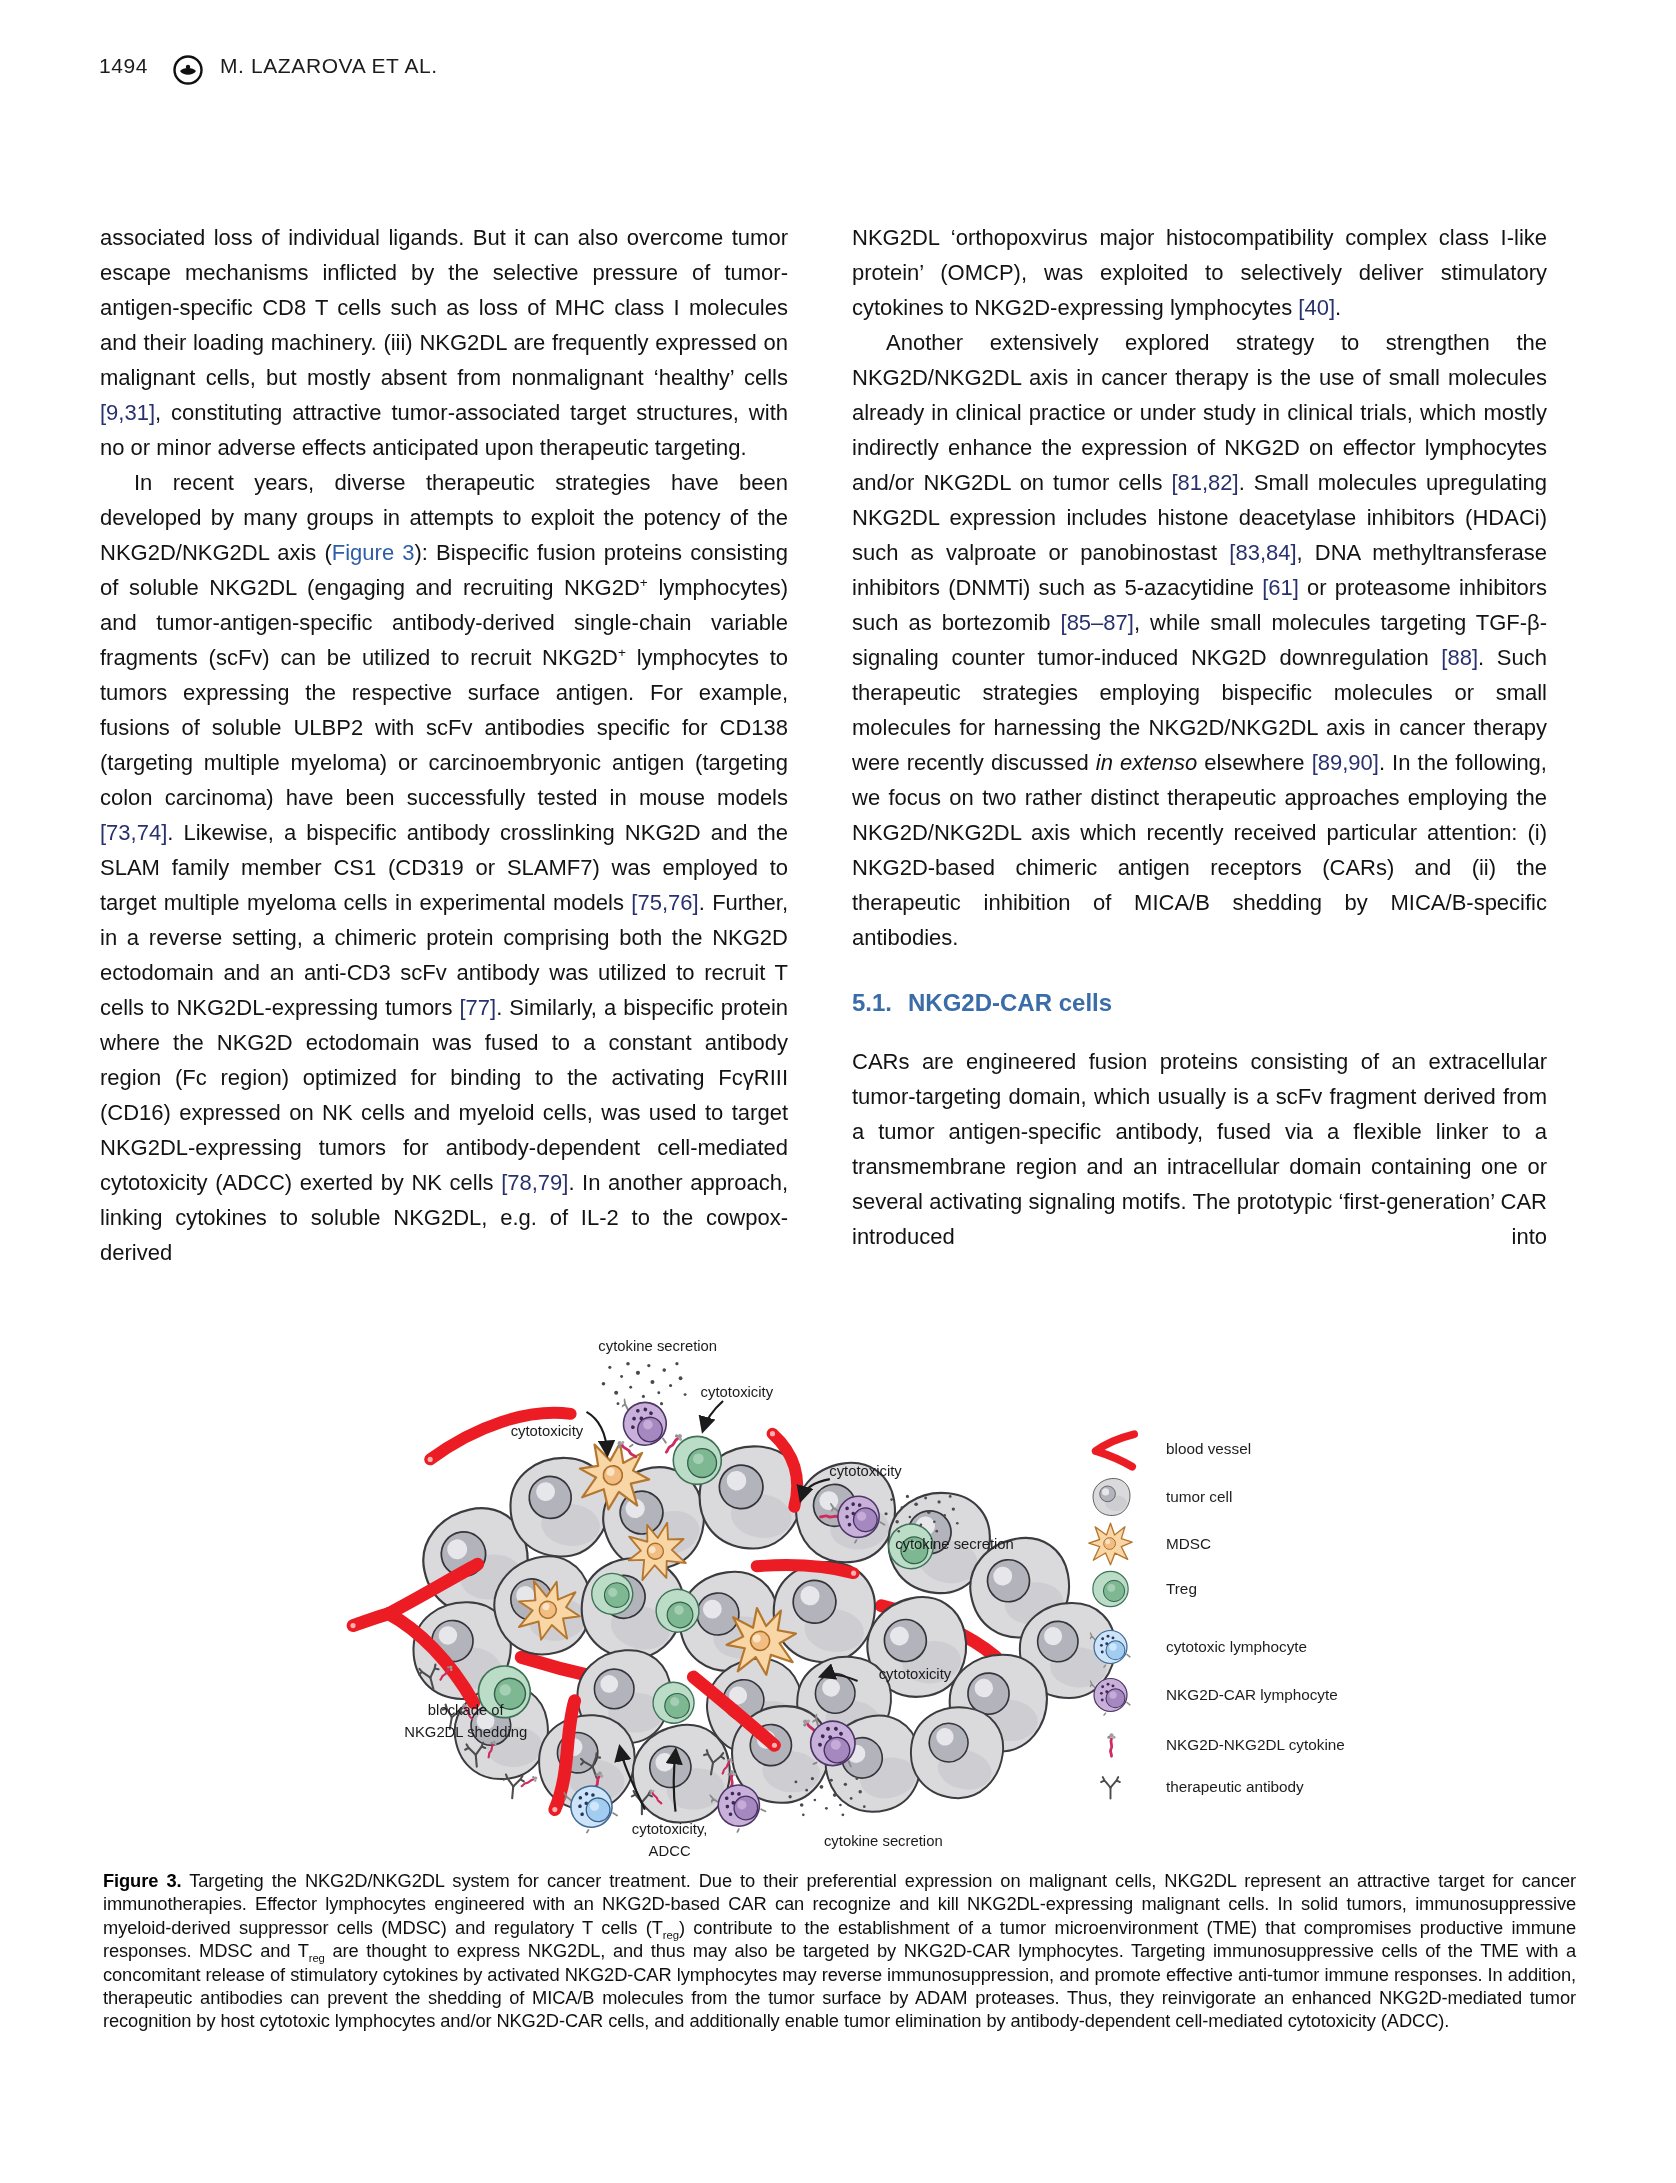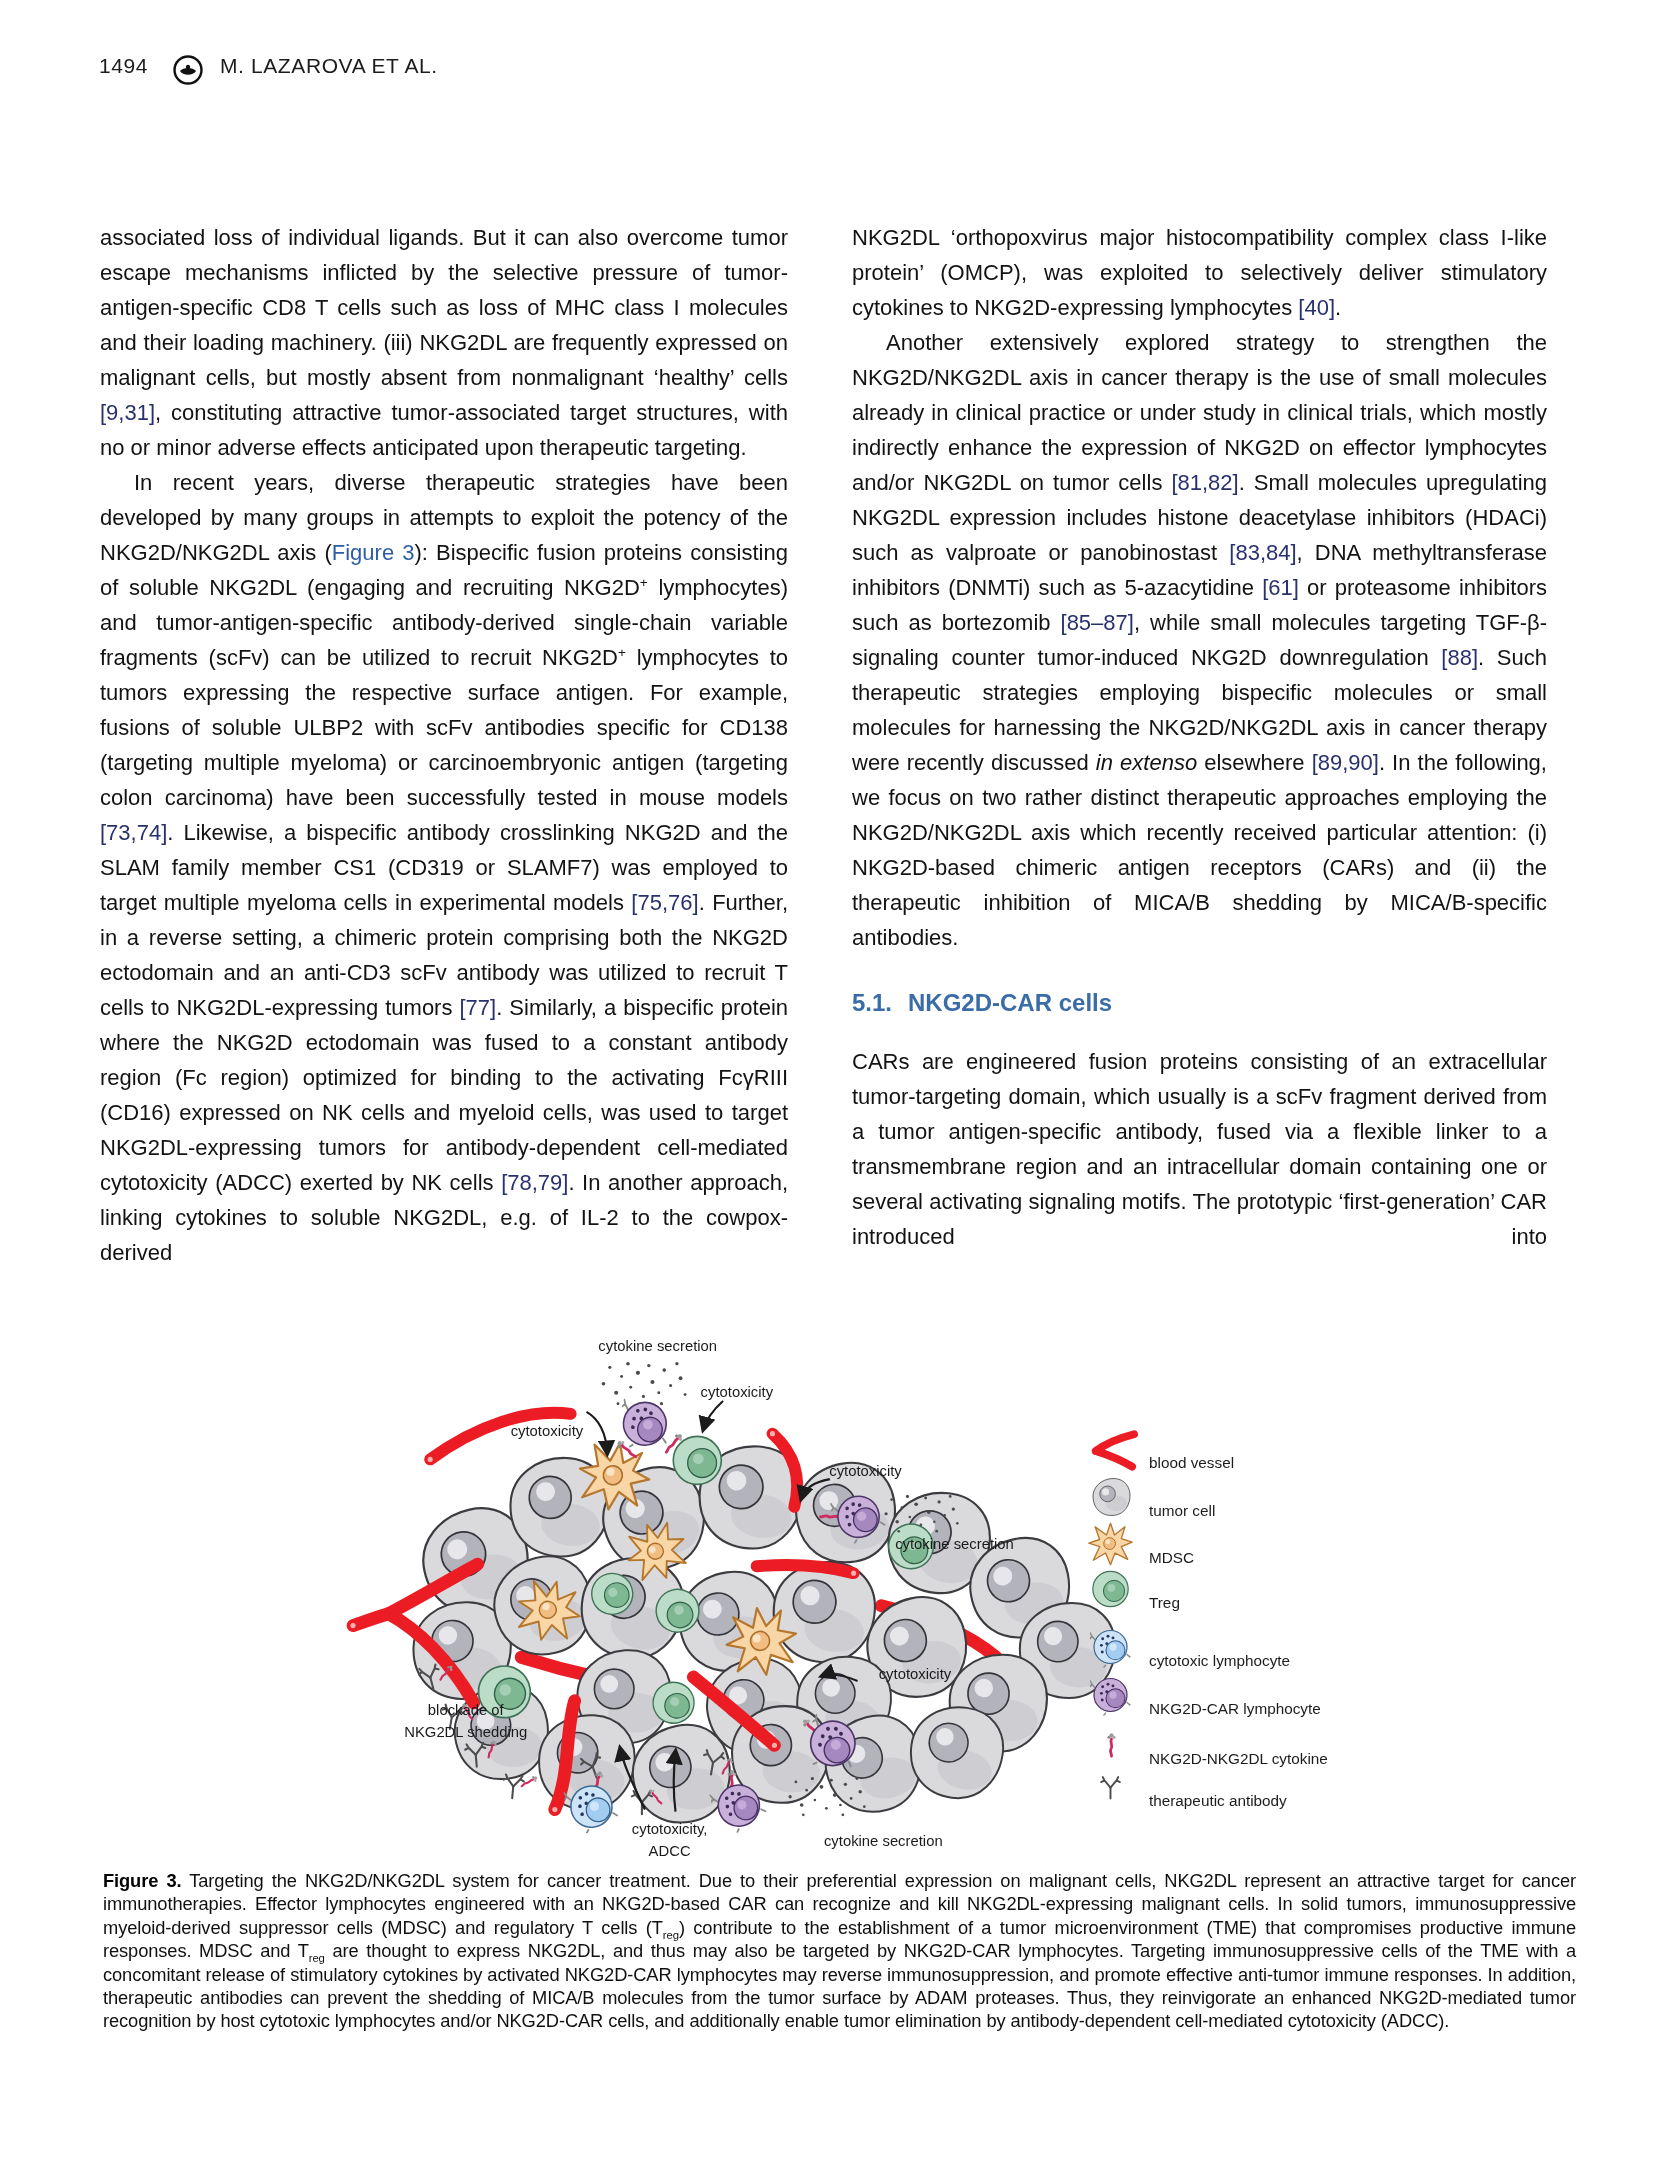--- a/index.html
+++ b/index.html
@@ -16,21 +16,21 @@
   sup{font-size:.62em;vertical-align:super;line-height:0;}
   sub{font-size:.62em;vertical-align:sub;line-height:0;}
   .ref{color:#28316e;}
   .figlink{color:#2e5da6;}
   h2.section{margin:30px 0 24px;font-size:24px;font-weight:bold;color:#3a6ca8;text-align:right;text-align-last:left;}
   h2.section .secnum{margin-right:16px;}
   .figure-wrap{position:absolute;left:327px;top:1309px;width:1074px;height:556px;}
   .fig-svg{position:absolute;left:0;top:0;}
   svg text.fig-label{font-size:15px;fill:#1b1b1b;}
   .legend{position:absolute;left:755px;top:0;width:319px;}
-  .legend-row{position:absolute;left:0;height:46px;display:flex;align-items:flex-end;}
+  .legend-row{position:absolute;left:0;height:46px;display:flex;align-items:center;gap:17px;}
   .legend-icon{width:57px;height:46px;flex:0 0 auto;display:flex;align-items:center;justify-content:center;}
   .legend-label{font-size:15.3px;color:#1c1c1c;margin-left:10px;white-space:nowrap;}
   .caption{position:absolute;left:103px;top:1869px;width:1473px;font-size:18.3px;line-height:23.4px;text-align:justify;color:#101010;letter-spacing:-0.1px;}
   .figcap-label{color:#000000;font-weight:bold;}
 </style>
 </head>
 <body>
 
 <svg width="0" height="0" style="position:absolute" aria-hidden="true">
   <defs>

